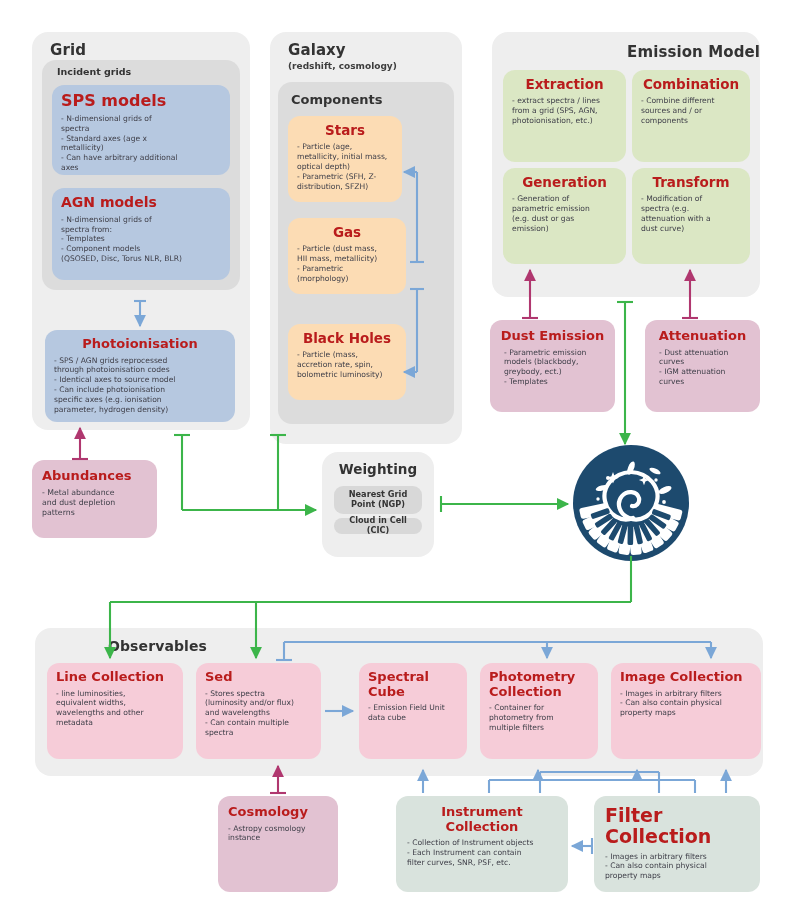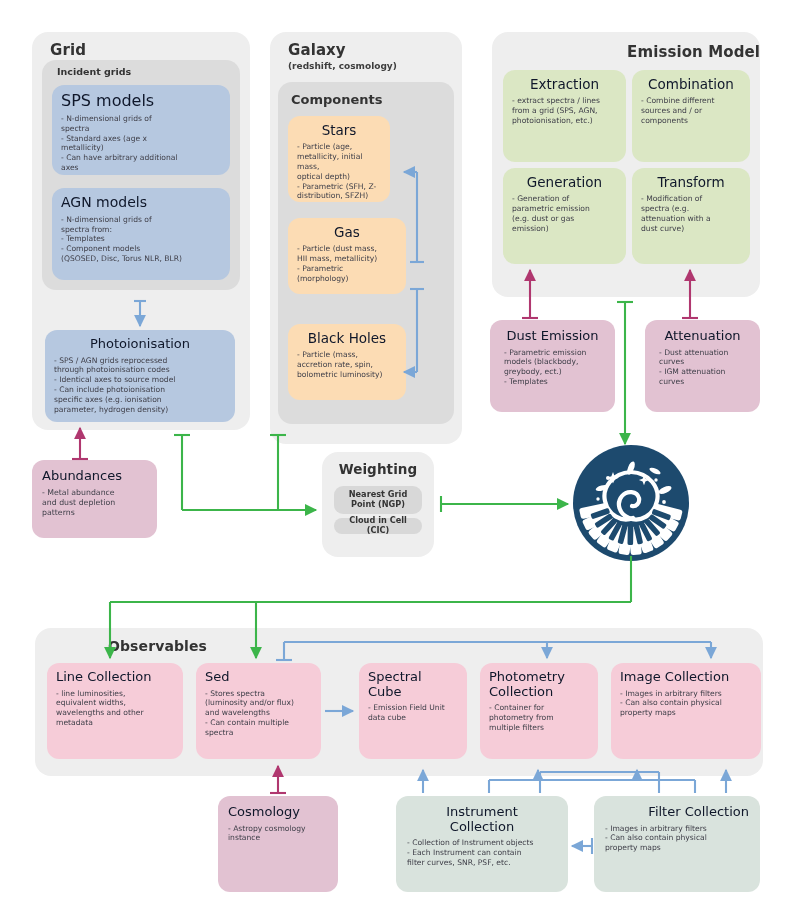--- a/index.html
+++ b/index.html
@@ -36,22 +36,22 @@
     color:#333333;
   }
 
   
   .node{
     border-radius:12px;
     padding:7px 9px 8px 9px;
     overflow:hidden;
   }
   .node .t{
-    font-weight:normal;
-    color:#0f172a;
+    font-weight:bold;
+    color:#b91c1c;
     line-height:1.12;
     margin:0 0 4px 0;
   }
   .node .b{
     color:#40404a;
     line-height:1.3;
     white-space:pre-line;
     margin:0;
   }
   .c-blue{background:#b6c8e0;}
@@ -123,21 +123,21 @@
 patterns</div>
   </div>
 
   <div class="abs group-outer" style="left:270px;top:32px;width:192px;height:412px;"></div>
   <div class="abs group-title" style="left:288px;top:41px;width:160px;font-size:15px;">Galaxy</div>
   <div class="abs" style="left:288px;top:61px;width:160px;font-size:9px;font-weight:bold;color:#3d3d3d;">(redshift, cosmology)</div>
 
   <div class="abs group-inner" style="left:278px;top:82px;width:176px;height:342px;"></div>
   <div class="abs group-sub" style="left:291px;top:92px;width:150px;font-size:13px;">Components</div>
 
-  <div class="abs node c-orange" style="left:288px;top:116px;width:102px;height:86px;">
+  <div class="abs node c-orange" style="left:288px;top:116px;width:114px;height:86px;">
     <div class="t" style="font-size:13.5px;text-align:center;">Stars</div>
     <div class="b" style="font-size:7.6px;">- Particle (age,
 metallicity, initial mass,
 optical depth)
 - Parametric (SFH, Z-
 distribution, SFZH)</div>
   </div>
 
   <div class="abs node c-orange" style="left:288px;top:218px;width:118px;height:76px;">
     <div class="t" style="font-size:13.5px;text-align:center;">Gas</div>
@@ -364,21 +364,21 @@
 
   <div class="abs node c-sage" style="left:396px;top:796px;width:172px;height:96px;padding:9px 11px;">
     <div class="t" style="font-size:13px;white-space:pre-line;text-align:center;">Instrument
 Collection</div>
     <div class="b" style="font-size:7.6px;">- Collection of Instrument objects
 - Each Instrument can contain
 filter curves, SNR, PSF, etc.</div>
   </div>
 
   <div class="abs node c-sage" style="left:594px;top:796px;width:166px;height:96px;padding:9px 11px;">
-    <div class="t" style="font-size:13px;text-align:right;">Filter Collection</div>
+    <div class="t" style="font-size:19px;text-align:left;">Filter Collection</div>
     <div class="b" style="font-size:7.6px;">- Images in arbitrary filters
 - Can also contain physical
 property maps</div>
   </div>
 
   <svg class="ov">
     <defs>
       <marker id="ag" markerWidth="7" markerHeight="7" refX="5.4" refY="3.5" orient="auto">
         <path d="M0,0.6 L6,3.5 L0,6.4 Z" fill="#3cb54a"></path>
       </marker>

